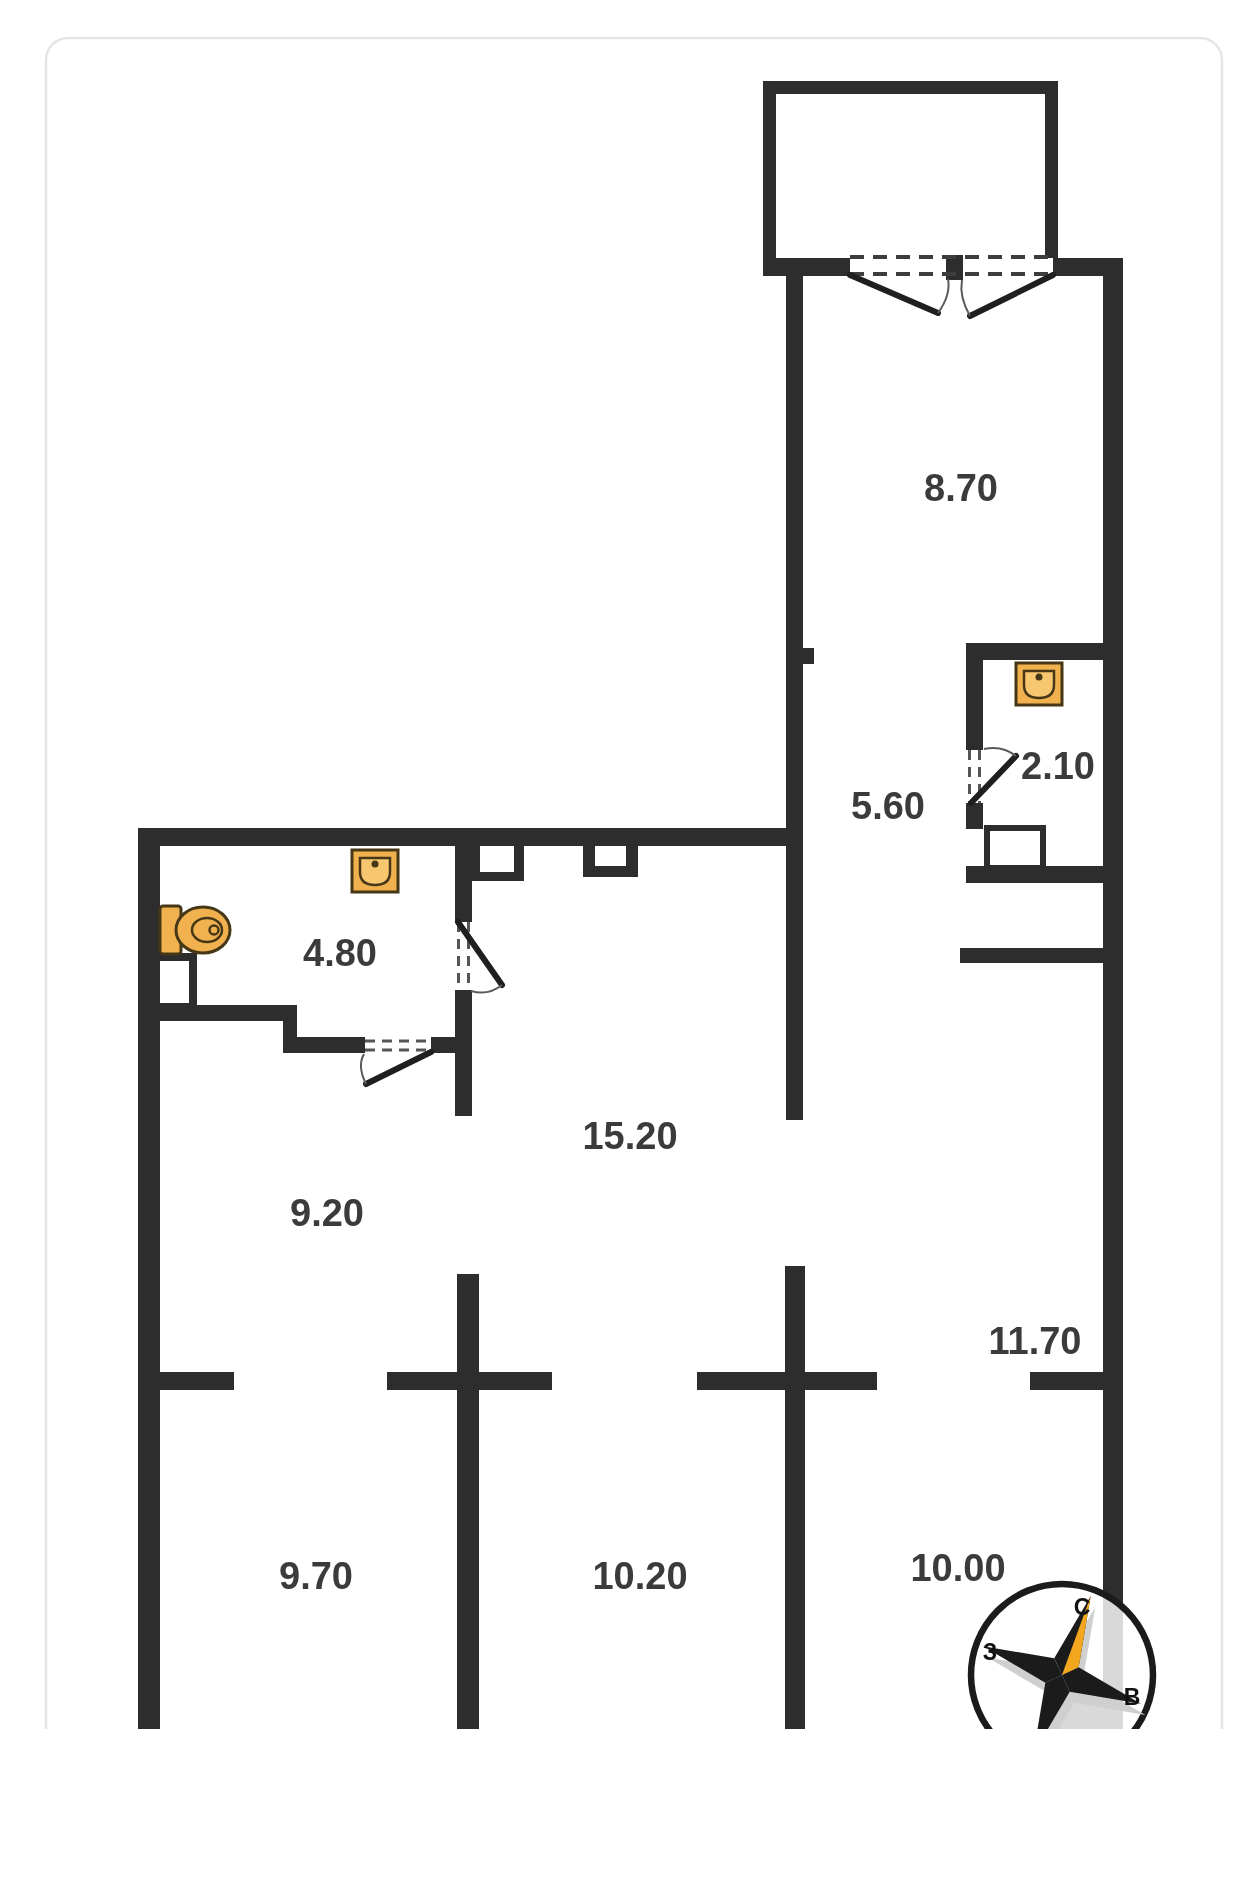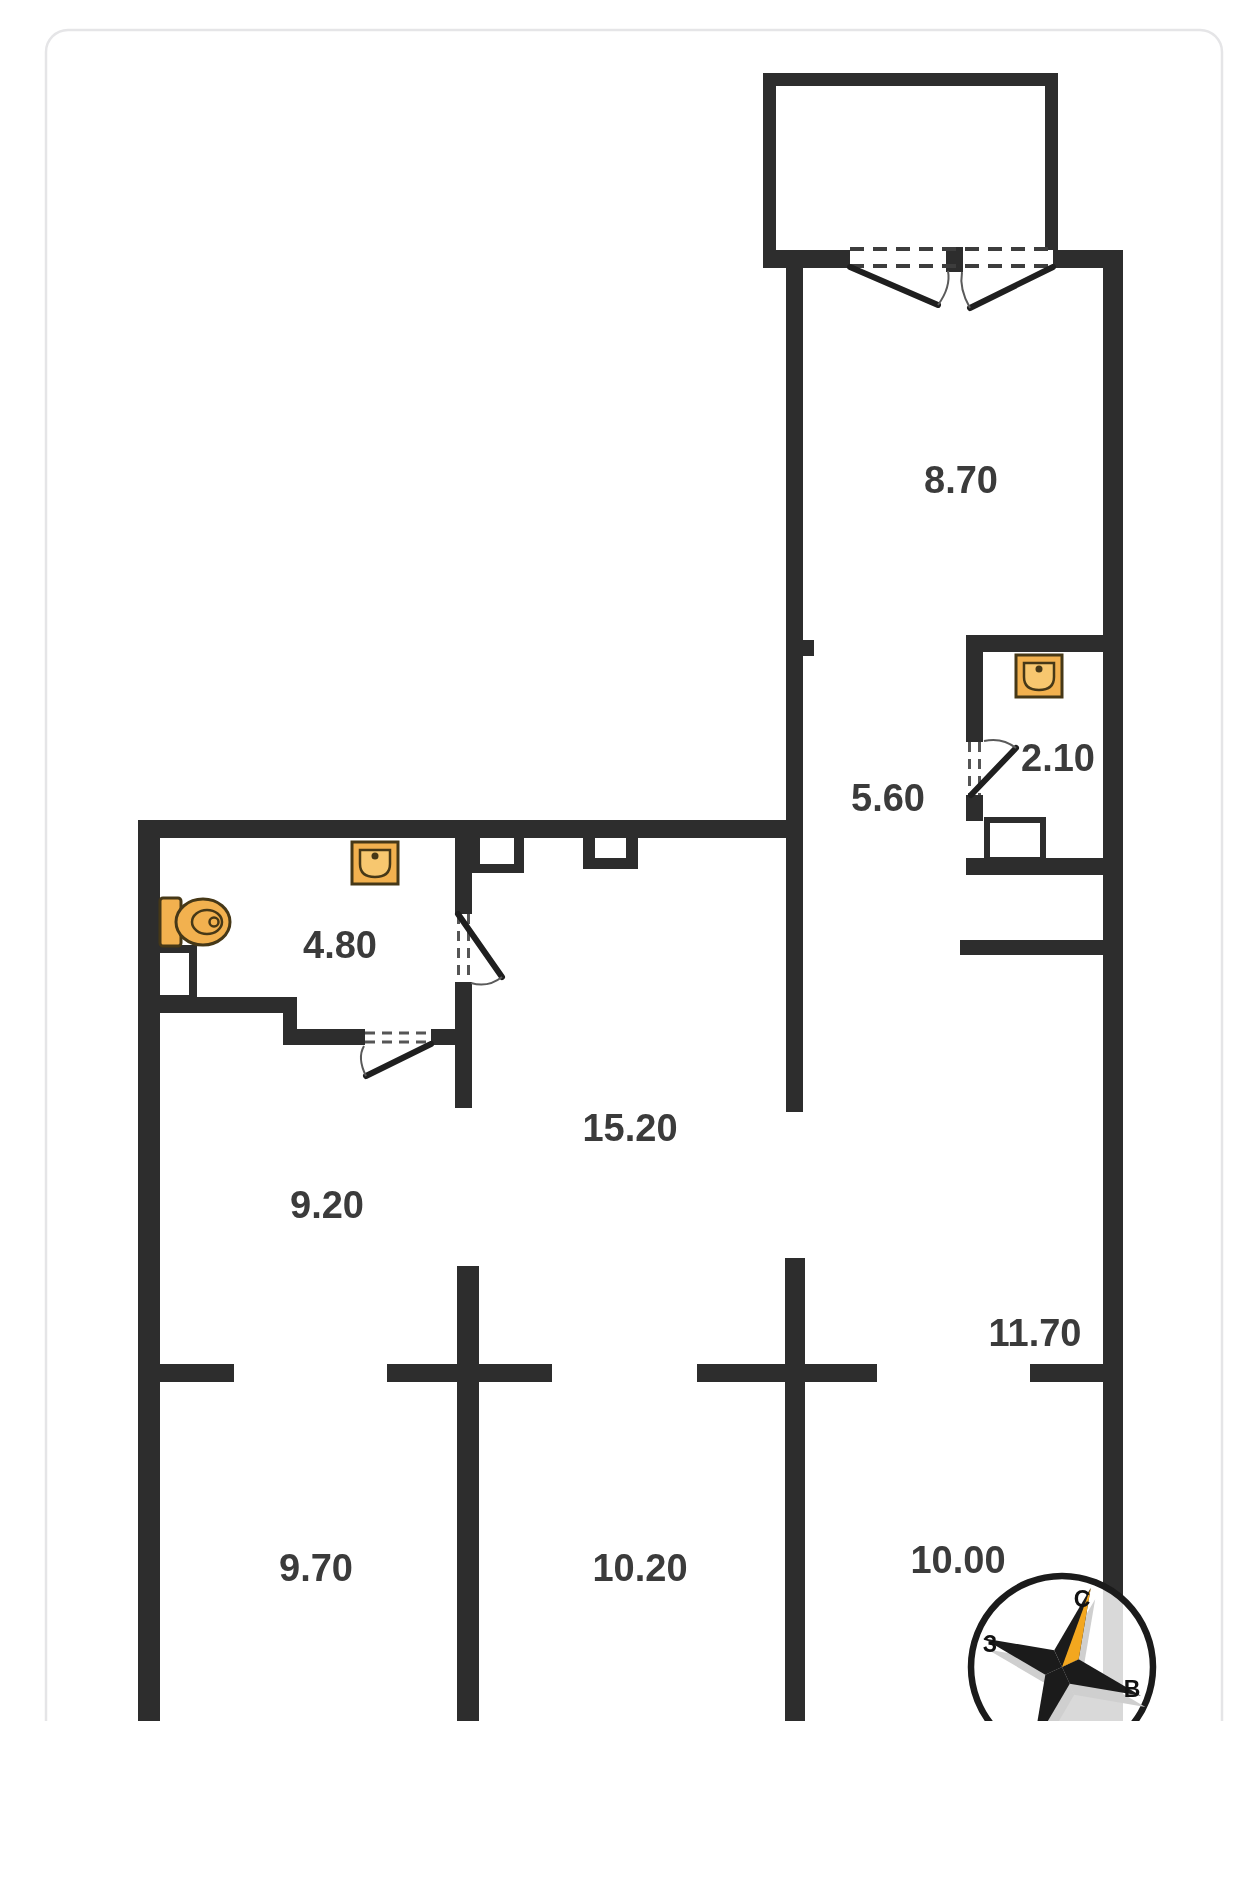--- a/index.html
+++ b/index.html
@@ -1,16 +1,16 @@
 <!DOCTYPE html>
 <html><head>
 <meta charset="utf-8">
 <style>
   html,body{margin:0;padding:0;background:#ffffff;}
-  .stage{width:1260px;height:1721px;position:relative;font-family:"Liberation Sans",sans-serif;}
+  .stage{width:1260px;height:1721px;position:relative;font-family:"Liberation Sans",sans-serif;margin-top:8px;}
   svg{display:block;}
   .room-label{font:600 38px "Liberation Sans",sans-serif;fill:#3b3b3b;text-anchor:middle;}
   .compass-letter{font:700 23px "Liberation Sans",sans-serif;fill:#111;text-anchor:middle;}
   .wall{fill:#2d2d2d;}
   .leaf{stroke:#1f1f1f;stroke-width:6;stroke-linecap:round;fill:none;}
   .arc{stroke:#5a5a5a;stroke-width:2;fill:none;}
   .dash{stroke:#3d3d3d;stroke-width:4;stroke-dasharray:14 9;fill:none;}
   .dash-door{stroke:#555;stroke-width:3;stroke-dasharray:10 7;fill:none;}
   .win-mid{stroke:#9a9a9a;stroke-width:1.6;fill:none;}
   .fixture{fill:#f2b14f;stroke:#463817;}

